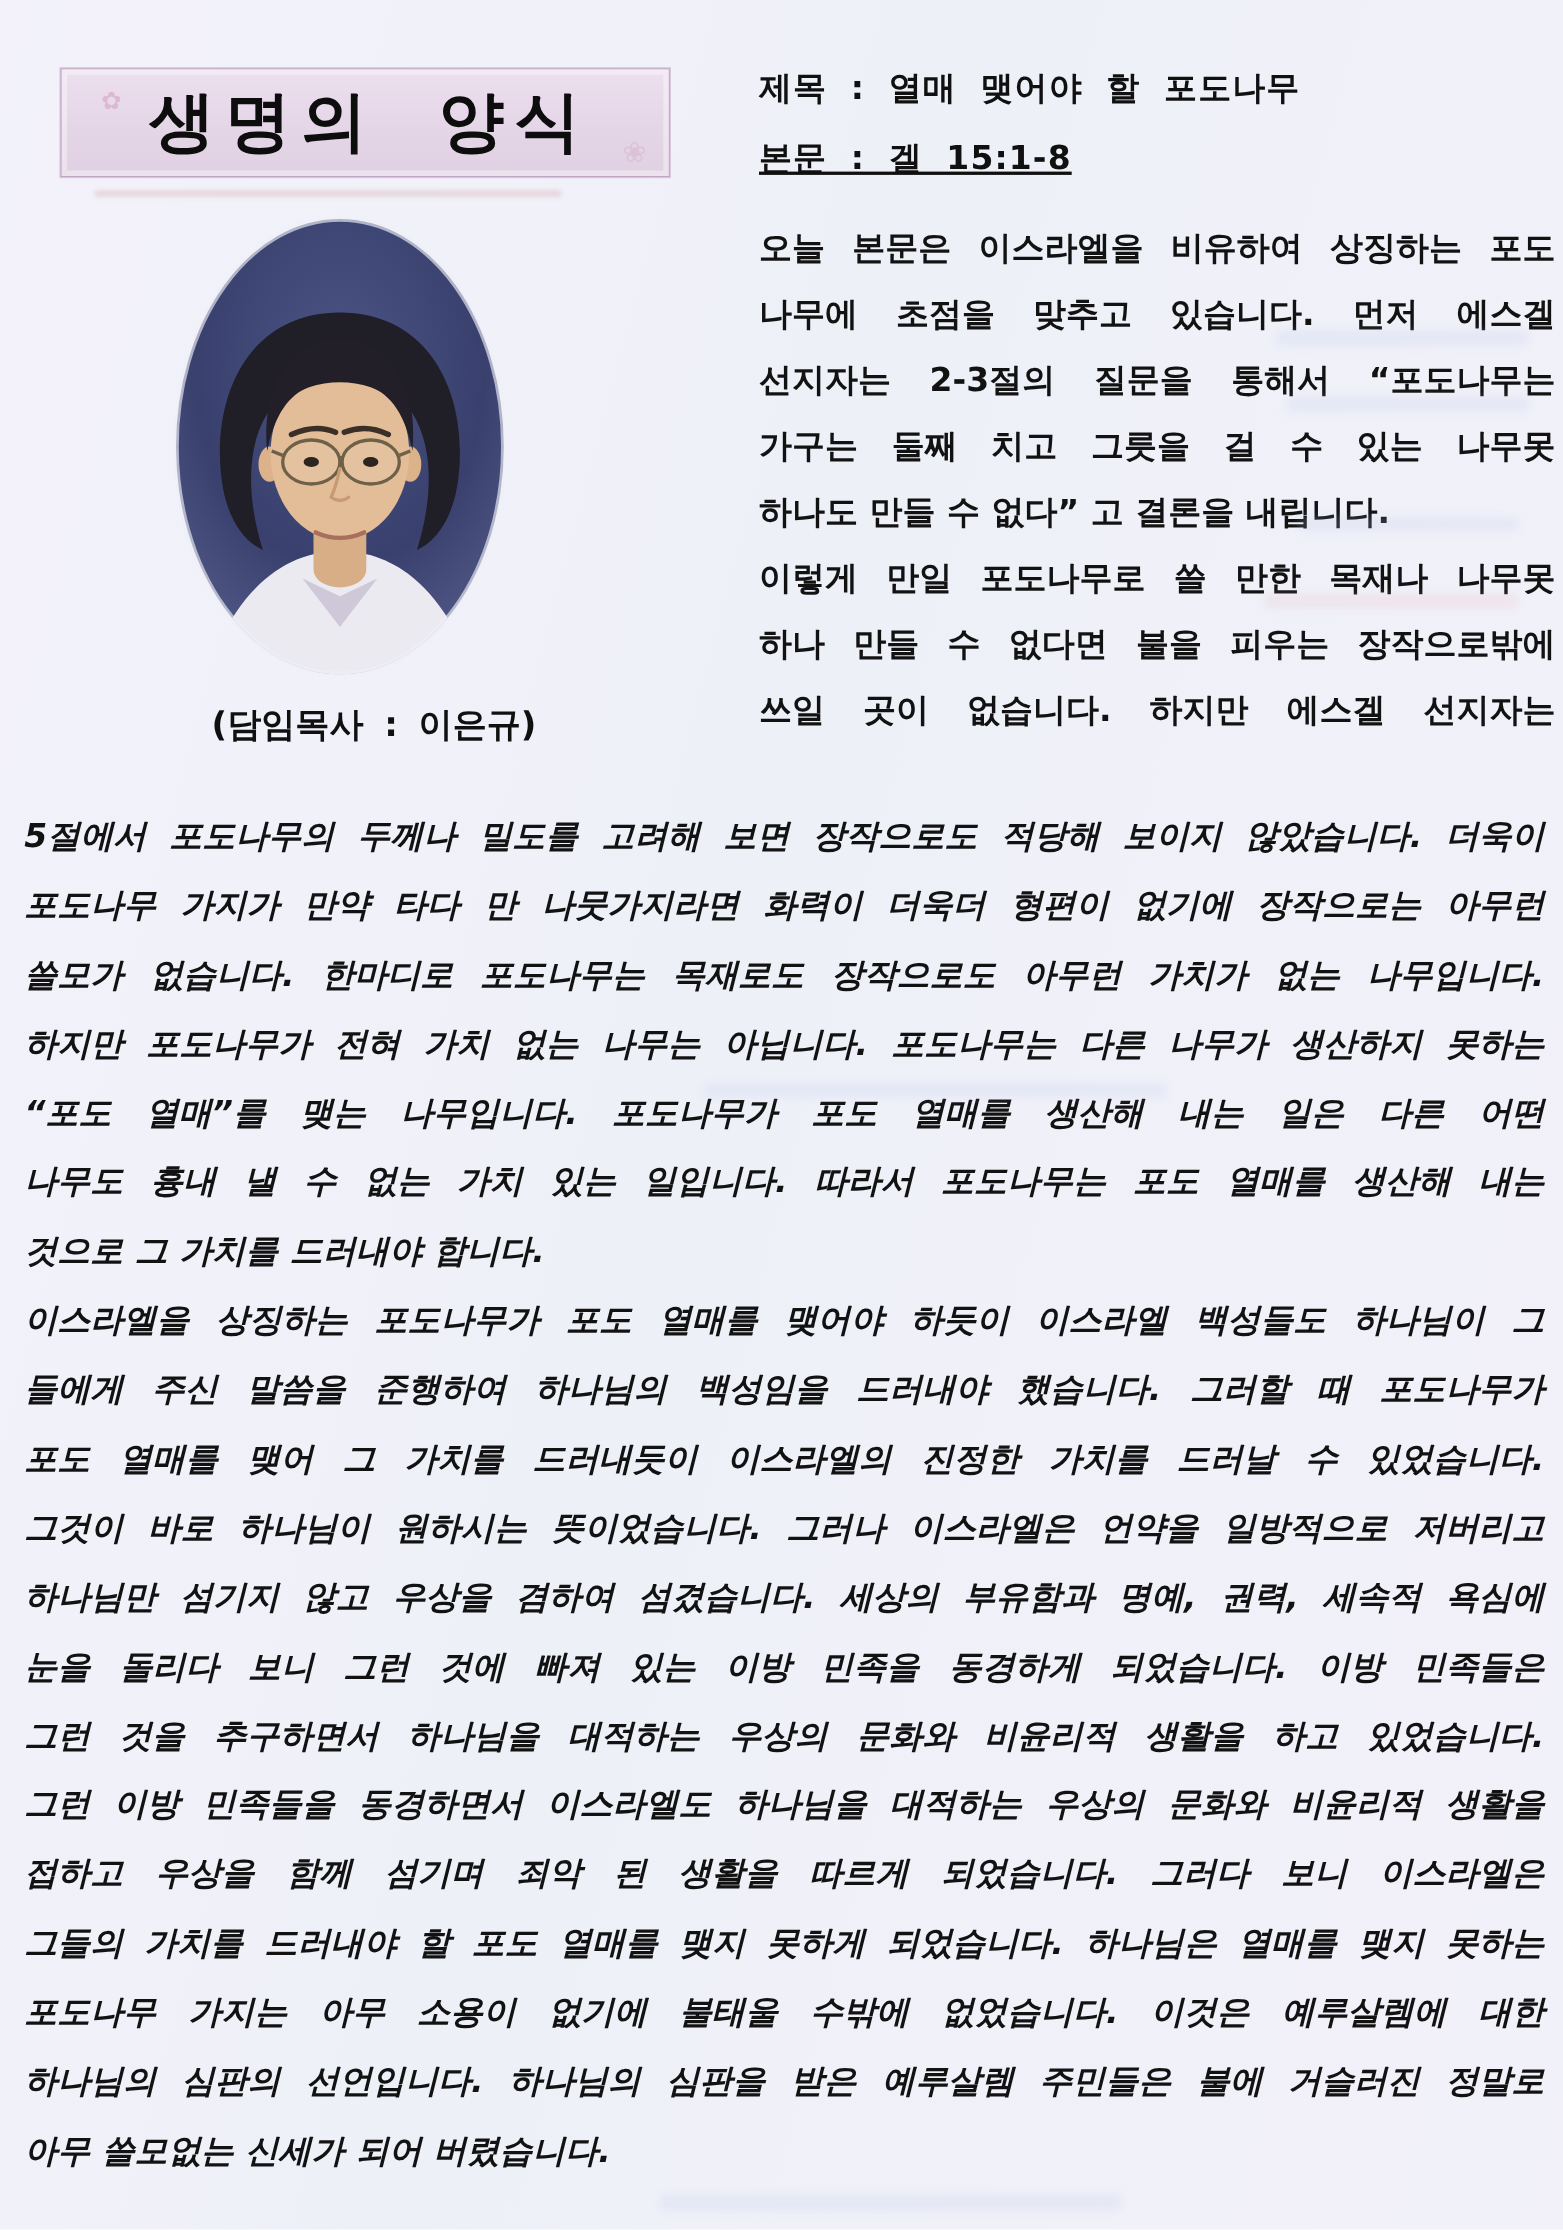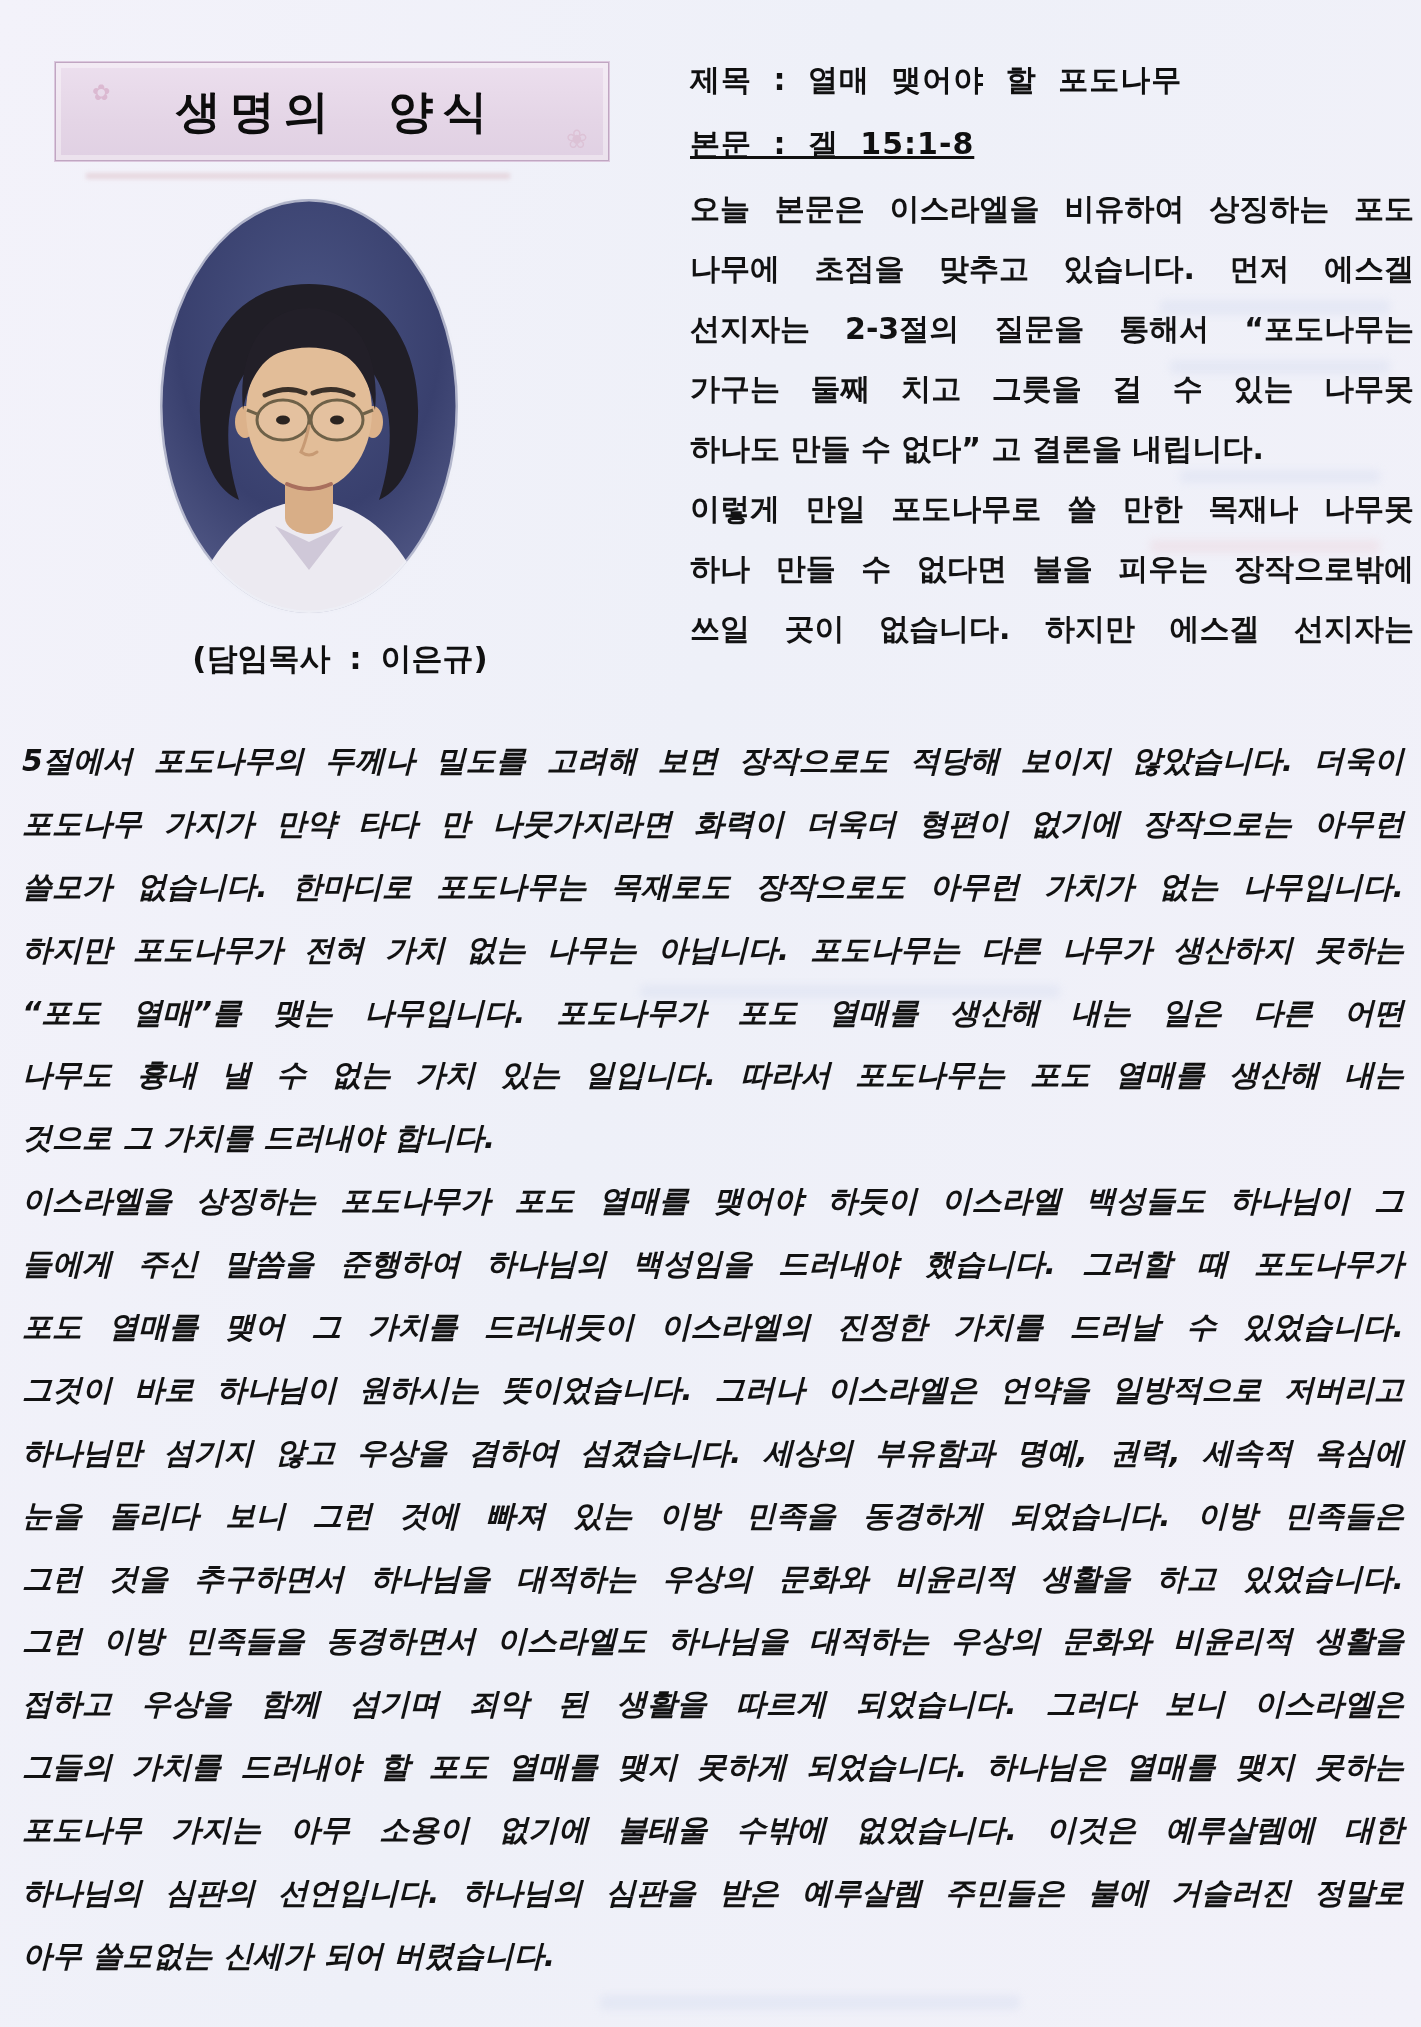--- a/index.html
+++ b/index.html
@@ -11,21 +11,21 @@
   }
   
   .title-box {
     position:absolute; left:55px; top:62px; width:552px; height:97px;
     background: linear-gradient(180deg,#ecdfee 0%, #e4d5e6 60%, #e0d0e3 100%);
     border:1px solid #c0a6c2;
     box-shadow: inset 0 0 0 5px rgba(255,255,255,0.38), 0 0 0 1px #dcc8de;
     display:flex; align-items:center; justify-content:center;
   }
   .title-box .title {
-    font-size:45px; font-weight:700; letter-spacing:9px; word-spacing:26px; color:#0d0d0d;
+    font-size:60px; font-weight:700; letter-spacing:9px; word-spacing:26px; color:#0d0d0d;
     transform: translateX(4px);
   }
   .flower { position:absolute; color:#d9b4cd; font-size:22px; opacity:.85; }
   .flower.tl { left:92px;  top:80px; }
   .flower.br { left:566px; top:124px; font-size:26px; color:#dcc0d4; }
   .smear { position:absolute; left:86px; top:173px; width:424px; height:6px;
            background:#d9b6bd; opacity:.45; filter:blur(2px); }
   
   .header-line {
     position:absolute; left:690px; font-size:30px; font-weight:700;
@@ -34,21 +34,21 @@
   .header-line.l1 { top:48px; }
   .header-line.l2 { top:112px;text-decoration:underline; }
   
   .photo { position:absolute; left:158px; top:198px; width:302px; height:416px; }
   .photo svg { width:100%; height:100%; display:block; }
   .caption {
     position:absolute; left:120px; top:638px; width:440px; text-align:center;
     font-size:31px; font-weight:700; word-spacing:8px; white-space:nowrap; color:#101010;
   }
   
-  .intro { position:absolute; left:690px; top:179px; width:724px; }
+  .intro { position:absolute; left:690px; top:196px; width:724px; }
   .intro .line {
     height:60px; line-height:60px; font-size:30px; font-weight:600;
     text-align:justify; text-align-last:justify; color:#121212;
   }
   .body-text { position:absolute; left:22px; top:730px; width:1382px;font-style:italic; }
   .body-text .line {
     height:62.9px; line-height:62.9px; font-size:30px; font-weight:600;
     text-align:justify; text-align-last:justify; color:#121212;
   }
   .line.short { text-align-last:left; }

